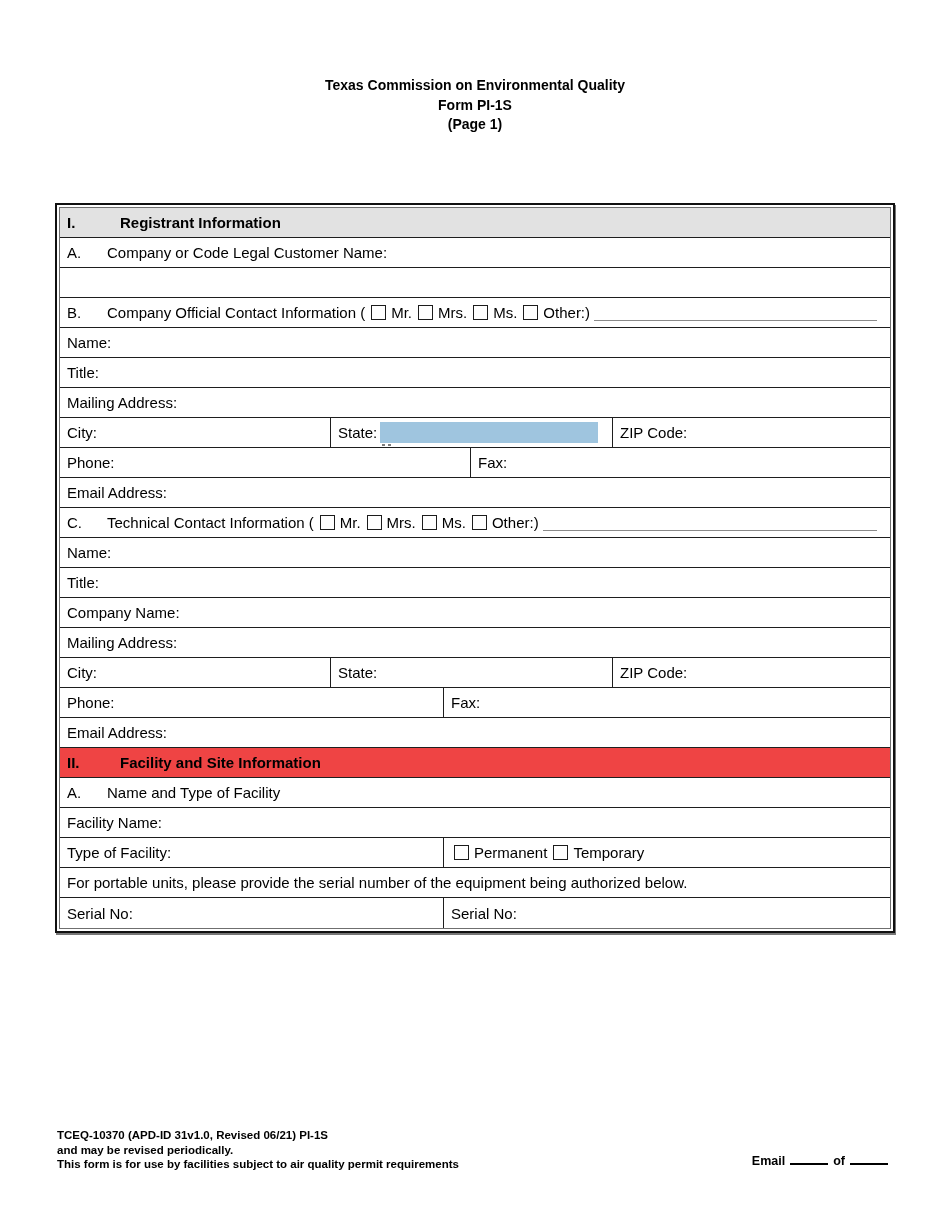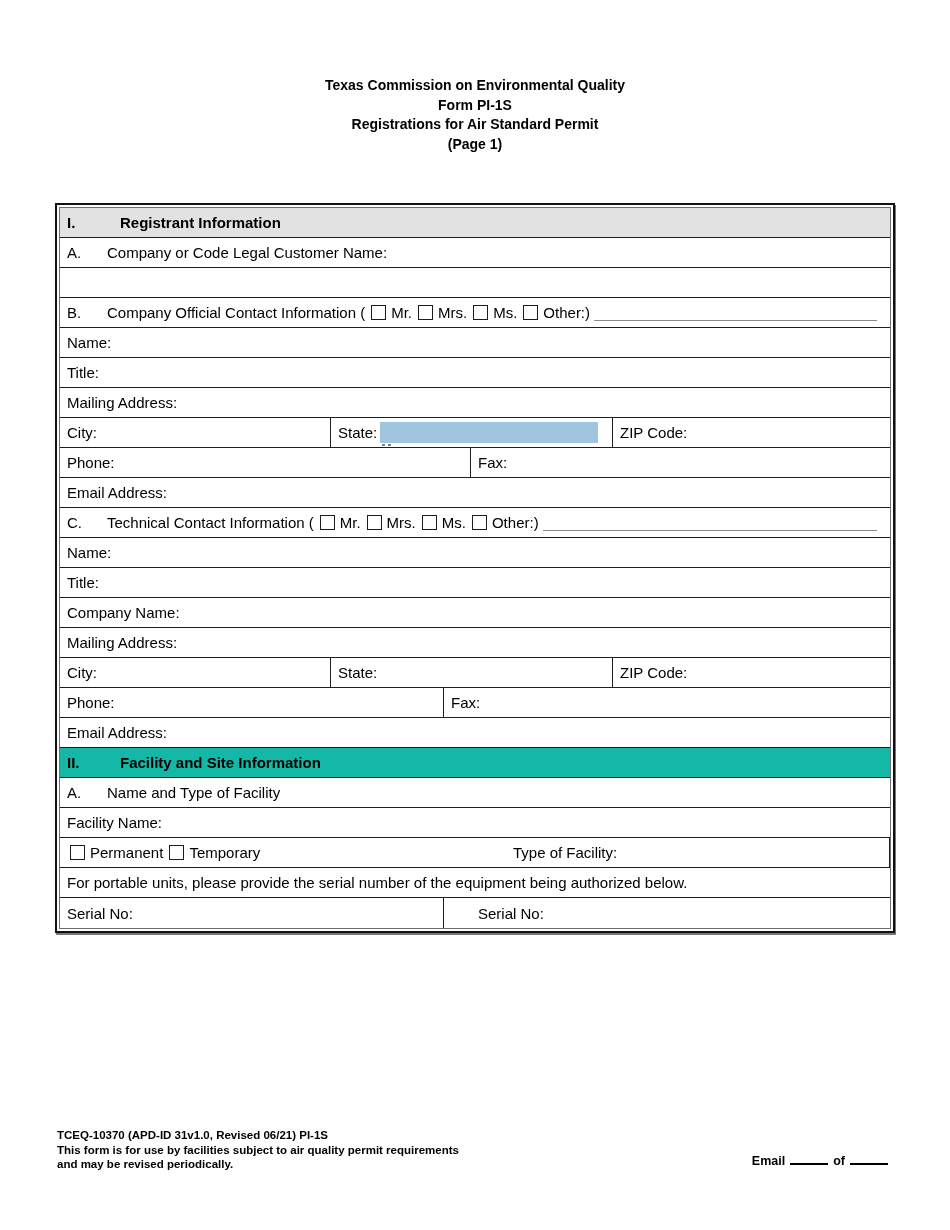--- a/index.html
+++ b/index.html
@@ -18,21 +18,21 @@
     position: absolute; top: 203px; left: 55px; width: 840px;
     border: 2px solid #111; padding: 2px; background: #fff;
     box-shadow: 1px 2px 0 #777;
   }
   .form-inner { border: 1px solid #6f6f6f; background: #fff; }
   .row {
     display: flex; align-items: center; height: 30px;
     border-bottom: 1.5px solid #1e1e1e; font-size: 15px; background: #fff;
     position: relative;
   }
-  .row:last-child { border-bottom: none; gap: 27px; }
+  .row:last-child { border-bottom: none; }
   .sec-header { background: #e2e2e2; font-weight: bold; }
   .num { padding-left: 7px; width: 60px; flex: none; }
   .letter { padding-left: 7px; width: 47px; flex: none; }
   .pl { padding-left: 7px; }
   .cell {
     height: 100%; display: flex; align-items: center; padding-left: 7px;
     border-right: 1.5px solid #1e1e1e; flex: none; position: relative;
   }
   .cell.last { border-right: none; flex: 1; }
   .w-city  { width: 271px; gap: 11px; }
@@ -67,21 +67,20 @@
     display: inline-block; width: 38px; height: 13px;
     border-bottom: 2px solid #000; margin: 0 5px;
   }
 </style>
 </head>
 <body>
 
 <div class="title-block">
   <div class="title-line">Texas Commission on Environmental Quality</div>
   <div class="title-line">Form PI-1S</div>
-  <div class="title-line">Registrations for Air Standard Permit</div>
   <div class="title-line">(Page 1)</div>
 </div>
 
 <div class="form-outer">
   <div class="form-inner">
 
     <div class="row sec-header" style="background: rgb(226, 226, 226);">
       <span class="num">I.</span>
       <span>Registrant Information</span>
     </div>
@@ -215,46 +214,46 @@
         <span>Fax:</span>
         <span class="field-space"></span>
       </div>
     </div>
 
     <div class="row">
       <span class="pl">Email Address:</span>
       <span class="field-space"></span>
     </div>
 
-    <div class="row sec-header" style="background: #14b8a6;">
+    <div class="row sec-header" style="background: #ef4444;">
       <span class="num">II.</span>
       <span>Facility and Site Information</span>
     </div>
 
     <div class="row">
       <span class="letter">A.</span>
       <span>Name and Type of Facility</span>
     </div>
 
     <div class="row">
       <span class="pl">Facility Name:</span>
       <span class="field-space"></span>
     </div>
 
     <div class="row">
+      <div class="cell w-half">
+        <span>Type of Facility:</span>
+        <span class="field-space"></span>
+      </div>
       <div class="cell last">
         <span class="cbx"></span>
         <span class="cb-label">Permanent</span>
         <span class="cbx"></span>
         <span class="cb-label">Temporary</span>
       </div>
-      <div class="cell w-half">
-        <span>Type of Facility:</span>
-        <span class="field-space"></span>
-      </div>
     </div>
 
     <div class="row">
       <span class="pl">For portable units, please provide the serial number of the equipment being authorized below.</span>
     </div>
 
     <div class="row">
       <div class="cell w-half">
         <span>Serial No:</span>
         <span class="field-space"></span>
@@ -263,19 +262,19 @@
         <span>Serial No:</span>
         <span class="field-space"></span>
       </div>
     </div>
 
   </div>
 </div>
 
 <div class="footer-left">
   <div>TCEQ-10370 (APD-ID 31v1.0, Revised 06/21) PI-1S</div>
+  <div>and may be revised periodically.</div>
   <div>This form is for use by facilities subject to air quality permit requirements</div>
-  <div>and may be revised periodically.</div>
 </div>
 
 <div class="footer-right">
   <span>Email</span><span class="page-blank"></span><span>of</span><span class="page-blank"></span>
 </div>
 
 </body></html>

